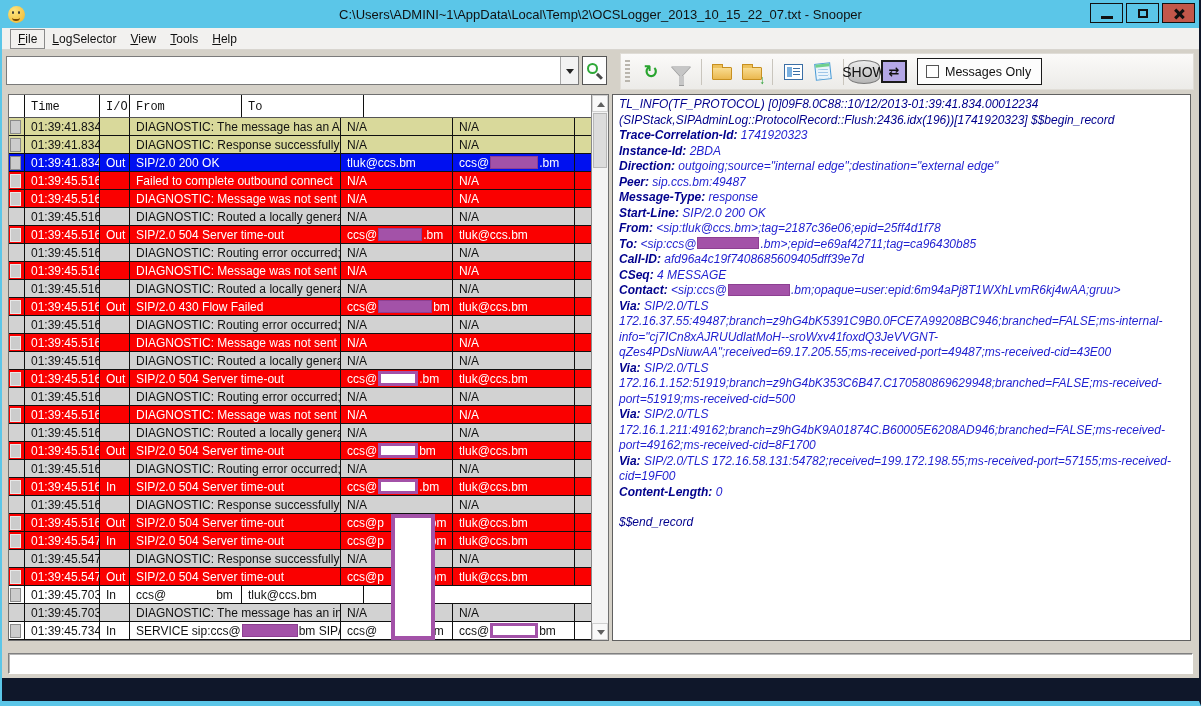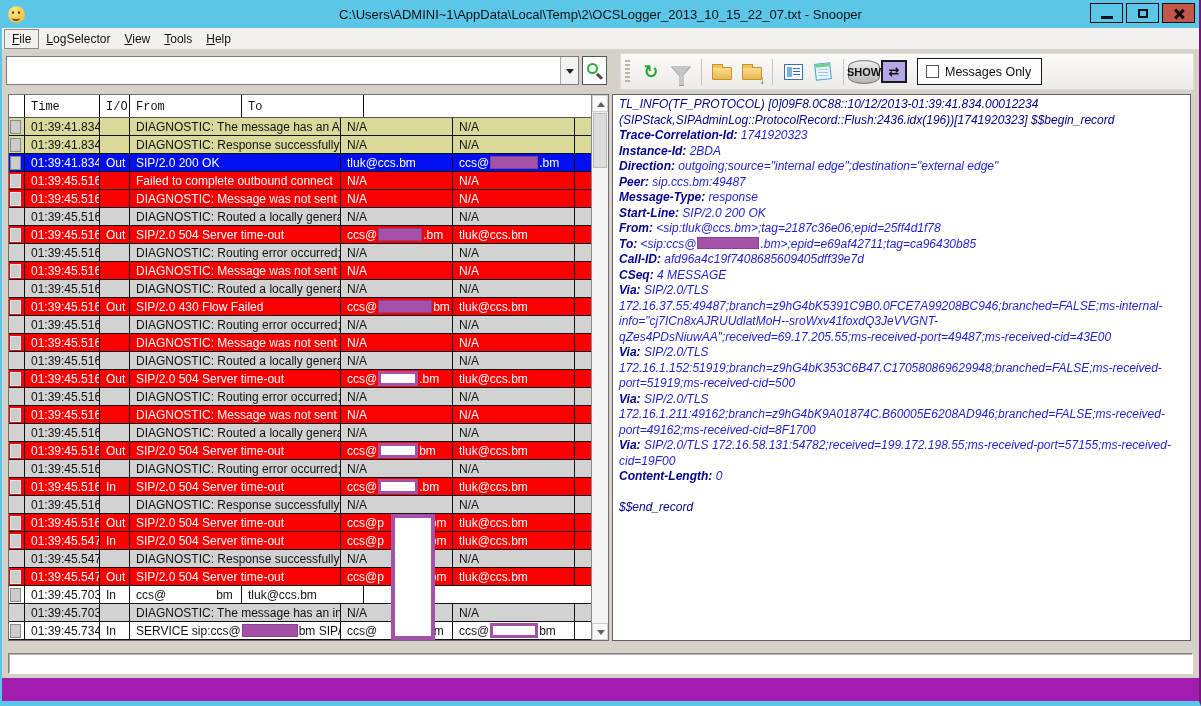--- a/index.html
+++ b/index.html
@@ -1,35 +1,35 @@
 <!DOCTYPE html>
 <html><head>
 <meta charset="utf-8">
 <style>
   * { box-sizing: border-box; margin: 0; padding: 0; }
   body { background:#888; font-family:"Liberation Sans","DejaVu Sans",sans-serif; }
-  #window { position:relative; width:1201px; height:706px; background:#a21caf;
-            border-left:2px solid #5bc6e8; border-right:2px solid #701a75; border-bottom:5px solid #5bc6e8; overflow:hidden; }
+  #window { position:relative; width:1201px; height:706px; background:#0f172a;
+            border-left:2px solid #5bc6e8; border-right:2px solid #0f172a; border-bottom:5px solid #5bc6e8; overflow:hidden; }
 
   
   .titlebar { height:28px; background:#5bc6e8; position:relative; display:flex; align-items:center; }
   .app-icon { width:17px; height:17px; border-radius:50%; background:radial-gradient(circle at 35% 30%,#ffe680,#f0b429); margin-left:6px; position:relative; flex:0 0 auto;}
   .app-icon::before { content:""; position:absolute; left:4px; top:5px; width:2px; height:3px; background:#333; border-radius:50%; box-shadow:6px 0 0 #333; }
   .app-icon::after  { content:""; position:absolute; left:4px; top:8px; width:8px; height:5px; border-bottom:2px solid #7a4a00; border-radius:50%; }
   .title-text { position:absolute; left:0; right:0; text-align:center; font-size:13px; color:#111; }
   .win-buttons { position:absolute; right:4px; top:3px; display:flex; gap:3px; }
   .win-btn { width:33px; height:20px; border:1px solid #111; background:#5bc6e8; position:relative; cursor:pointer; }
   .win-btn.close { background:#c2574a; }
   .glyph-min { position:absolute; left:10px; top:12px; width:12px; height:3px; background:#111; }
   .glyph-max { position:absolute; left:11px; top:5px; width:10px; height:9px; border:2px solid #111; }
   .glyph-x1,.glyph-x2 { position:absolute; left:15px; top:4px; width:2.5px; height:12px; background:#111; }
   .glyph-x1 { transform:rotate(45deg);} .glyph-x2 { transform:rotate(-45deg);}
 
   
-  .menubar { height:22px; background:#f2f1ef; border-bottom:1px solid #d8d5cf; display:flex; align-items:center; font-size:12px; padding-left:2px; }
+  .menubar { height:22px; background:#f2f1ef; border-bottom:1px solid #d8d5cf; display:flex; align-items:center; font-size:12px; padding-left:8px; }
   .menu-item { padding:2px 7px; color:#111; cursor:default; }
   .menu-item.boxed { border:1px solid #8a8a8a; background:#f2f1ef; }
   .menu-item u { text-decoration:underline; }
 
   
   .toolbar { height:42px; background:#d5d1c8; position:relative; }
   .combo { position:absolute; left:4px; top:6px; width:573px; height:29px; background:#fff; border:1px solid #7a7a7a; display:flex; }
   .combo input { flex:1; border:none; outline:none; font-size:13px; padding:0 5px; font-family:inherit; }
   .combo-arrow { width:18px; border-left:1px solid #a8a8a8; background:#f2f2f2; position:relative; cursor:pointer; }
   .combo-arrow::after { content:""; position:absolute; left:5px; top:12px; border-left:4px solid transparent; border-right:4px solid transparent; border-top:5px solid #222; }
@@ -46,21 +46,21 @@
   .folder { width:20px; height:13px; background:linear-gradient(#f9dc90,#eab84f); border:1px solid #c89020; border-radius:1px; position:relative; margin-top:4px; }
   .folder::before { content:""; position:absolute; top:-4px; left:-1px; width:9px; height:3px; background:#eec25d; border:1px solid #c89020; border-bottom:none; }
   .dl-arrow { position:absolute; right:2px; bottom:1px; font-size:12px; font-weight:bold; color:#1f9c2a; line-height:1; }
   .report { width:19px; height:16px; background:#fff; border:1px solid #3a6ea5; position:relative; }
   .report::before { content:""; position:absolute; left:2px; top:2px; width:5px; height:10px; background:#7ab0e0; }
   .report::after { content:""; position:absolute; right:2px; top:3px; width:7px; height:9px; background:repeating-linear-gradient(#3a6ea5 0 1px,transparent 1px 3px); }
   .notepad { width:16px; height:17px; background:#eaf4fb; border:1px solid #4a9ad4; transform:rotate(-6deg); position:relative; }
   .notepad::before { content:""; position:absolute; left:0; top:0; right:0; height:3px; background:#6fd08c; }
   .notepad::after { content:""; position:absolute; left:2px; top:5px; right:2px; height:9px; background:repeating-linear-gradient(#9fc6e8 0 1px,transparent 1px 3px); }
   .cyl { width:32px; height:24px; background:linear-gradient(#ececec,#b5b5b5); border:1px solid #777; border-radius:50% / 30%; display:flex; align-items:center; justify-content:center; }
-  .cyl span { font-size:11px; font-weight:bold; color:#111; letter-spacing:0; }
+  .cyl span { font-size:14px; font-weight:normal; color:#111; letter-spacing:0; }
   .layout-icn { width:26px; height:23px; background:#b4a7e6; border:2px solid #1a1a1a; display:flex; align-items:center; justify-content:center; font-size:13px; color:#111; font-weight:bold; }
   .msgonly { margin-left:8px; height:27px; border:1px solid #1a1a1a; background:#fdfdfd; display:flex; align-items:center; padding:0 10px 0 8px; font-size:12.5px; color:#111; }
   .cbx { width:13px; height:13px; border:1px solid #555; background:#fff; margin-right:6px; display:inline-block; }
 
   
   .tabstrip { height:23px; background:#d5d1c8; position:relative; padding-left:8px; display:flex; align-items:flex-end; }
   .tab { font-size:12px; padding:3px 9px 4px; border:1px solid #8a8a8a; border-bottom:none; background:#ececec; color:#111; cursor:pointer; position:relative; }
   .tab.active { background:#fff; z-index:3; padding-top:5px; }
 
   
@@ -479,20 +479,21 @@
         <div class="dline"><b>Trace-Correlation-Id:</b><span class="dval"> 1741920323</span></div>
         <div class="dline"><b>Instance-Id:</b><span class="dval"> 2BDA</span></div>
         <div class="dline"><b>Direction:</b><span class="dval"> outgoing;source="internal edge";destination="external edge"</span></div>
         <div class="dline"><b>Peer:</b><span class="dval"> sip.ccs.bm:49487</span></div>
         <div class="dline"><b>Message-Type:</b><span class="dval"> response</span></div>
         <div class="dline"><b>Start-Line:</b><span class="dval"> SIP/2.0 200 OK</span></div>
         <div class="dline"><b>From:</b><span class="dval"> &lt;sip:tluk@ccs.bm&gt;;tag=2187c36e06;epid=25ff4d1f78</span></div>
         <div class="dline"><b>To:</b><span class="dval"> &lt;sip:ccs@<span class="redact rf" style="width: 62px;"></span>.bm&gt;;epid=e69af42711;tag=ca96430b85</span></div>
         <div class="dline"><b>Call-ID:</b><span class="dval"> afd96a4c19f7408685609405dff39e7d</span></div>
         <div class="dline"><b>CSeq:</b><span class="dval"> 4 MESSAGE</span></div>
+        <div class="dline"><b>Contact:</b><span class="dval"> &lt;sip:ccs@<span class="redact rf" style="width: 62px;"></span>.bm;opaque=user:epid:6m94aPj8T1WXhLvmR6kj4wAA;gruu&gt;</span></div>
         <div class="dline"><b>Via:</b><span class="dval"> SIP/2.0/TLS 172.16.37.55:49487;branch=z9hG4bK5391C9B0.0FCE7A99208BC946;branched=FALSE;ms-internal-info="cj7ICn8xAJRUUdlatMoH--sroWxv41foxdQ3JeVVGNT-qZes4PDsNiuwAA";received=69.17.205.55;ms-received-port=49487;ms-received-cid=43E00</span></div>
         <div class="dline"><b>Via:</b><span class="dval"> SIP/2.0/TLS 172.16.1.152:51919;branch=z9hG4bK353C6B47.C170580869629948;branched=FALSE;ms-received-port=51919;ms-received-cid=500</span></div>
         <div class="dline"><b>Via:</b><span class="dval"> SIP/2.0/TLS 172.16.1.211:49162;branch=z9hG4bK9A01874C.B60005E6208AD946;branched=FALSE;ms-received-port=49162;ms-received-cid=8F1700</span></div>
         <div class="dline"><b>Via:</b><span class="dval"> SIP/2.0/TLS 172.16.58.131:54782;received=199.172.198.55;ms-received-port=57155;ms-received-cid=19F00</span></div>
         <div class="dline"><b>Content-Length:</b><span class="dval"> 0</span></div>
         <div class="dline blank"></div>
         <div class="dline"><span class="dplain">$$end_record</span></div>
       </div>
 
   </div>

